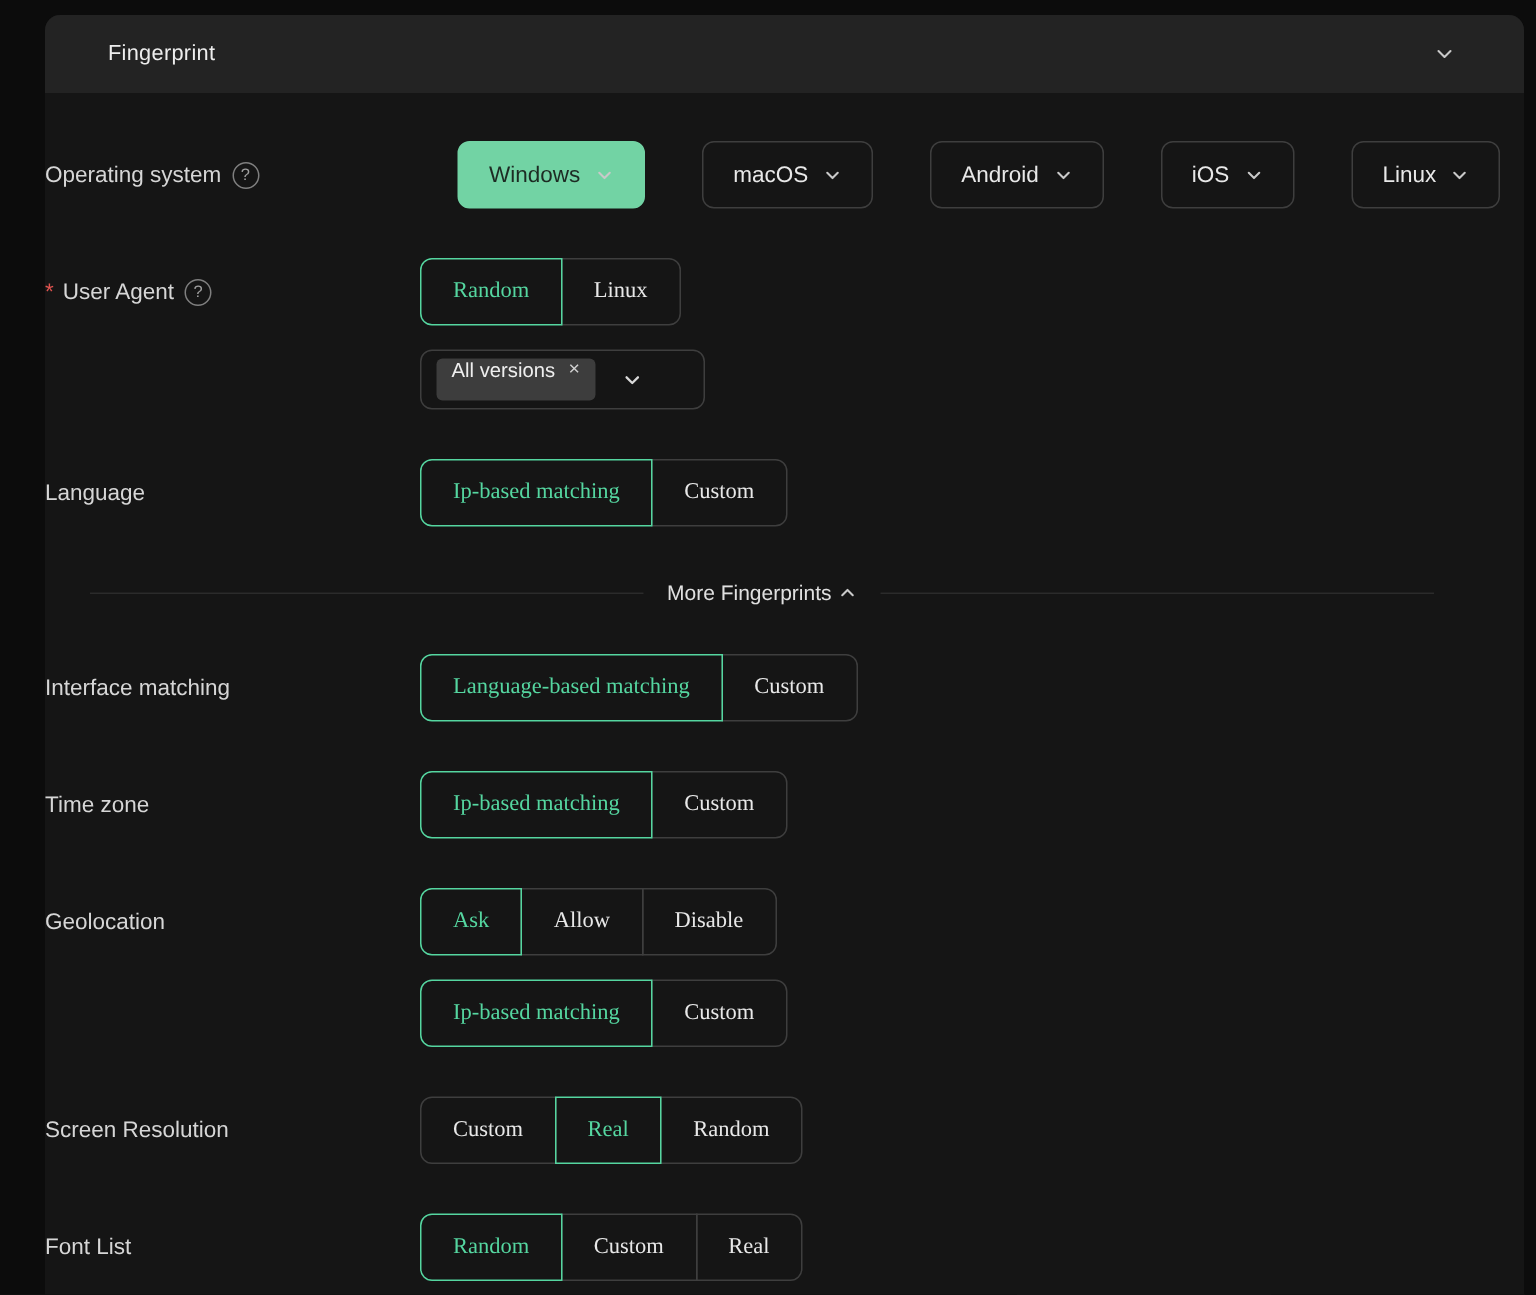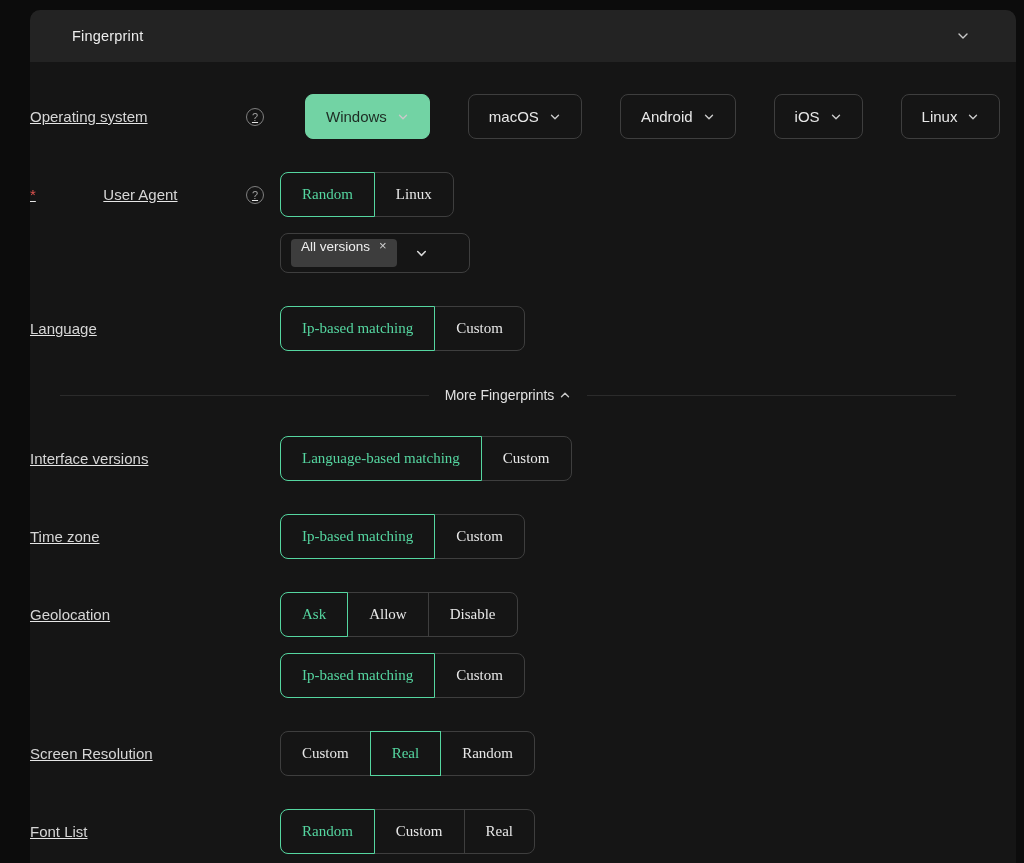--- a/index.html
+++ b/index.html
@@ -24,21 +24,21 @@
     cursor: pointer;
   }
   .panel-title { font-size: 14.5px; color: #ededed; letter-spacing: .2px; }
   .chev { display: inline-flex; align-items: center; color: #c9c9c9; }
   .panel-body { padding: 32px 30px 20px 0; }
 
   .row { display: flex; align-items: center; margin-bottom: 33px; }
   .row.tight { margin-bottom: 16px; }
   .label-col {
     width: 234px; flex: 0 0 234px;
-    display: flex; align-items: center; justify-content: space-between; gap: 7px; text-decoration: underline;
+    display: flex; align-items: center; justify-content: flex-start; gap: 7px;
   }
   .controls { margin-left: 16px; display: flex; align-items: center; }
   .lbl { font-size: 15px; color: #d6d6d6; white-space: nowrap; }
   .req { color: #e0534f; font-size: 15px; margin-right: -1px; }
   .help {
     width: 18px; height: 18px; flex: 0 0 18px;
     border: 1px solid #7f7f7f; border-radius: 50%;
     color: #9f9f9f; font-size: 11px; line-height: 16px;
     display: inline-flex; align-items: center; justify-content: center;
     cursor: pointer;
@@ -228,21 +228,21 @@
             <svg width="12" height="12" viewBox="0 0 12 12">
                 <path d="M2.5 7.8L6 4.3l3.5 3.5" fill="none" stroke="currentColor" stroke-width="1.4" stroke-linecap="round" stroke-linejoin="round"></path>
               </svg>
           </span>
         </span>
         <span class="line"></span>
       </div>
 
       <div class="row">
         <div class="label-col">
-          <span class="lbl">Interface versions</span>
+          <span class="lbl">Interface matching</span>
         </div>
         <div class="controls">
           <div class="seg-group">
             <div class="seg sel">
               <span>Language-based matching</span>
             </div>
             <div class="seg">
               <span>Custom</span>
             </div>
           </div>

